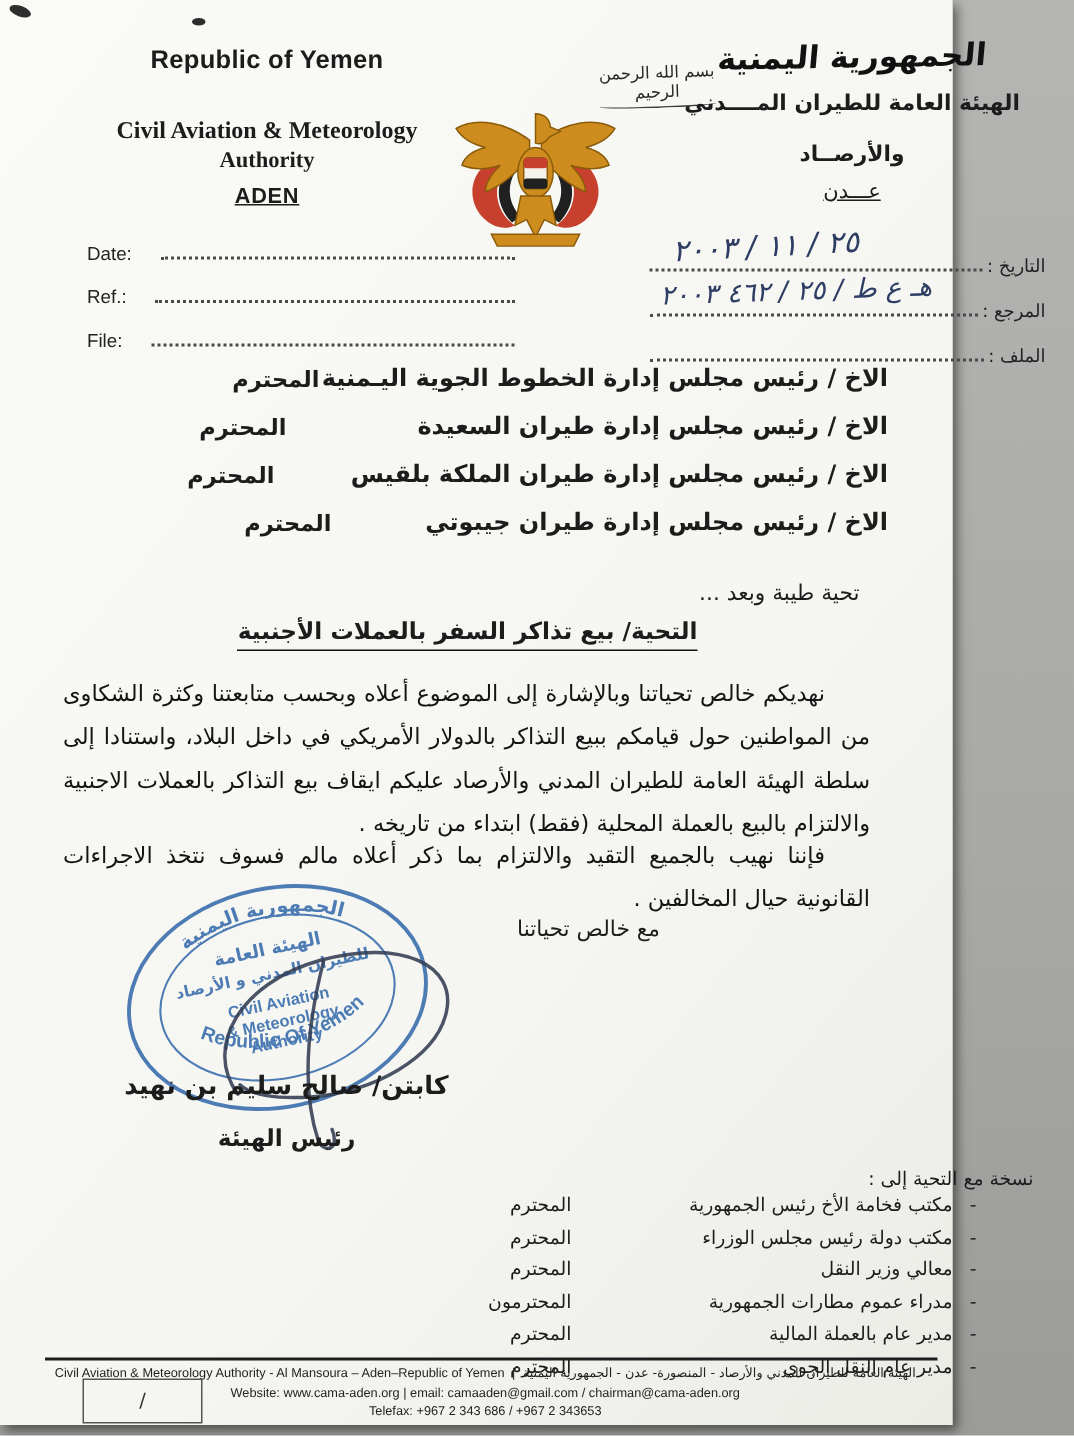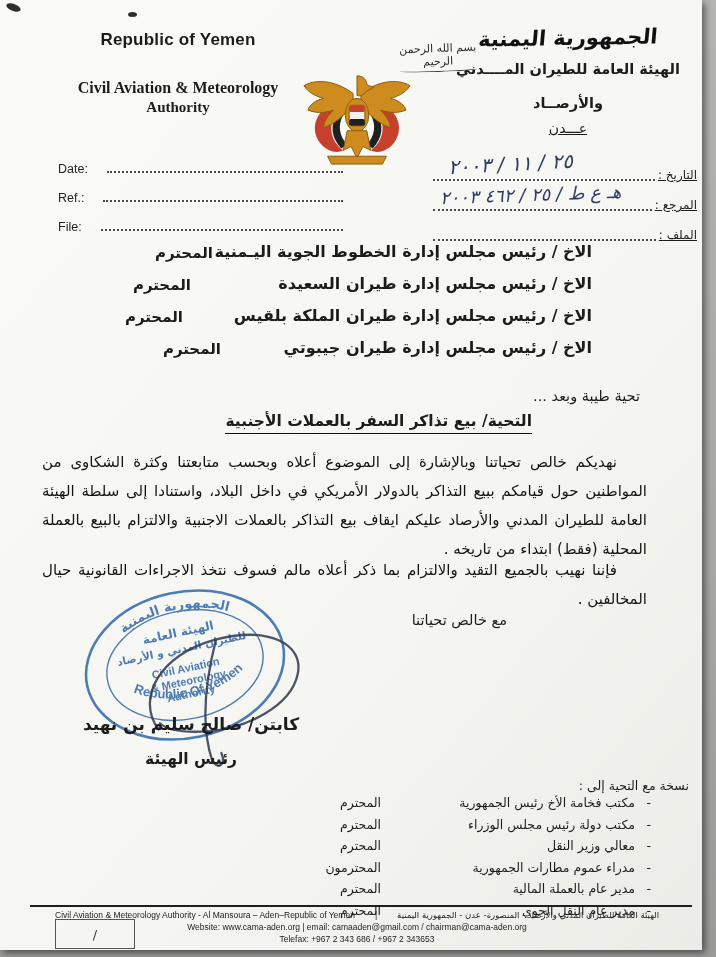--- a/index.html
+++ b/index.html
@@ -2,23 +2,24 @@
 <html><head>
 <meta charset="utf-8">
 <style>
   html,body{margin:0;padding:0;}
   body{
     width:716px;height:957px;position:relative;overflow:hidden;
     background:linear-gradient(180deg,#b5b5b3 0%,#a8a8a6 60%,#9b9b99 100%);
     font-family:"DejaVu Sans",sans-serif;color:#1c1c1c;
   }
   .page{
-    position:absolute;left:0;top:0;width:702px;height:950px;
+    position:absolute;left:0;top:0;width:622px;height:950px;
     background:linear-gradient(130deg,#fafaf7 0%,#f5f5f1 62%,#ecece7 100%);
     box-shadow:3px 3px 7px rgba(0,0,0,.5);
+    padding-left:13px;
   }
   .abs{position:absolute;}
   .blob{position:absolute;background:#2e2e2e;border-radius:50%;}
 
   
   .hdr-left{left:52px;top:30px;width:252px;text-align:center;}
   .hdr-country{font:bold 17px "Liberation Sans",sans-serif;letter-spacing:.2px;}
   .hdr-org1{font:bold 16px "Liberation Serif",serif;margin-top:29px;}
   .hdr-org2{font:bold 15px "Liberation Serif",serif;margin-top:2px;}
   .hdr-city{font:bold 14.5px "Liberation Sans",sans-serif;margin-top:7px;text-decoration:underline;letter-spacing:.5px;}
@@ -37,21 +38,21 @@
   .hdr-ar2{font-size:14.5px;font-weight:bold;margin-top:18px;}
   .hdr-ar-city{font-size:14px;font-weight:normal;margin-top:9px;text-decoration:underline;}
 
   
   .ref-en{left:58px;top:158px;width:288px;}
   .ref-en .row{display:flex;align-items:flex-end;height:18px;margin-bottom:11px;gap:16px;}
   .ref-en .lbl{font:12.5px "Liberation Sans",sans-serif;color:#222;}
   .dots{flex:1;border-bottom:2px dotted #4a4a4a;margin:0 3px 3px 3px;height:12px;}
 
   .ref-ar{left:430px;top:166px;width:267px;direction:rtl;}
-  .ref-ar .row{display:flex;align-items:center;height:18px;margin-bottom:12px;text-decoration:underline;}
+  .ref-ar .row{display:flex;align-items:flex-end;height:18px;margin-bottom:12px;}
   .ref-ar .lbl{font-size:12px;color:#222;}
   .hand{position:absolute;direction:rtl;color:#2e3d63;font-size:20px;
     font-style:italic;letter-spacing:2px;white-space:nowrap;}
   .hand-date{left:448px;top:152px;transform:rotate(-3deg);}
   .hand-ref{left:440px;top:184px;font-size:18px;transform:rotate(-2deg);}
 
   
   .addr{left:80px;top:240px;width:512px;direction:rtl;}
   .addr .row{position:relative;height:32px;}
   .addr .title{position:absolute;right:0;top:2px;font-size:16px;font-weight:bold;white-space:nowrap;}
@@ -99,37 +100,38 @@
   .cc .name{position:absolute;right:62px;top:2px;font-size:12.5px;white-space:nowrap;}
   .cc .hon{position:absolute;left:318px;right:auto;top:2px;font-size:12.5px;}
   .cc .row .hon{left:auto;}
   .cc .row .hon{position:absolute;top:2px;font-size:12.5px;}
   .cc .row .hon{right:316px;}
 
   
   .footer-rule{left:30px;right:10px;top:905px;border-top:2.4px solid #1f1f1f;}
   .footer{left:20px;right:8px;top:908px;text-align:center;
     font:8.5px "Liberation Sans",sans-serif;color:#222;}
-  .footer .fline{margin-top:2px;display:flex;justify-content:center;gap:20px;align-items:baseline;}
+  .footer .fline{margin-top:2px;display:flex;justify-content:center;gap:5px;align-items:baseline;}
   .footer .ar{font-family:"DejaVu Sans",sans-serif;direction:rtl;}
   .page-box{left:55px;top:919px;width:78px;height:28px;border:1.6px solid #555;
     display:flex;align-items:center;justify-content:center;font-size:13px;color:#333;}
 </style>
 </head>
 <body>
 
 <div class="page">
 
   <div class="blob" style="left:6px;top:4px;width:15px;height:7px;transform:rotate(20deg);"></div>
   <div class="blob" style="left:128px;top:12px;width:9px;height:5px;"></div>
 
   <div class="abs hdr-left">
     <div class="hdr-country">Republic of Yemen</div>
     <div class="hdr-org1">Civil Aviation &amp; Meteorology</div>
     <div class="hdr-org2">Authority</div>
+    <div class="hdr-city">ADEN</div>
   </div>
 
   <div class="abs basmala">بسم الله الرحمن الرحيم</div>
 
   <svg class="abs emblem" width="118" height="102" viewBox="0 0 120 104">
     <path d="M34,40 C18,46 12,64 22,78 C28,86 38,90 46,86 C34,78 30,62 38,48 Z" fill="#c6402d"></path>
     <path d="M86,40 C102,46 108,64 98,78 C92,86 82,90 74,86 C86,78 90,62 82,48 Z" fill="#c6402d"></path>
     <path d="M40,48 C32,60 34,74 44,84 L50,80 C42,72 40,60 46,50 Z" fill="#202020"></path>
     <path d="M80,48 C88,60 86,74 76,84 L70,80 C78,72 80,60 74,50 Z" fill="#202020"></path>
     <path d="M56,28 C40,16 20,12 6,20 C10,27 18,31 26,33 C18,35 12,39 10,45 C20,49 30,47 36,45 C30,51 26,57 26,63 C38,59 48,49 56,40 Z" fill="#cf8c1e" stroke="#8a5c0a" stroke-width="1"></path>

